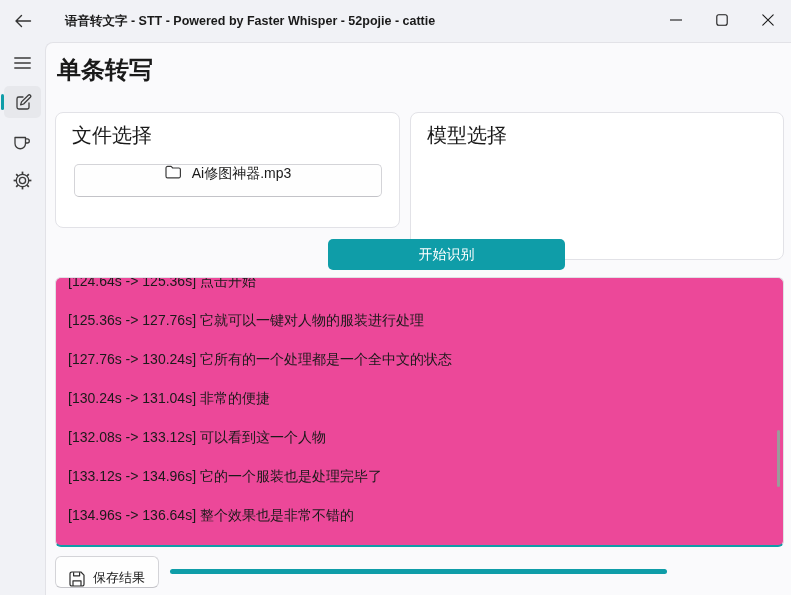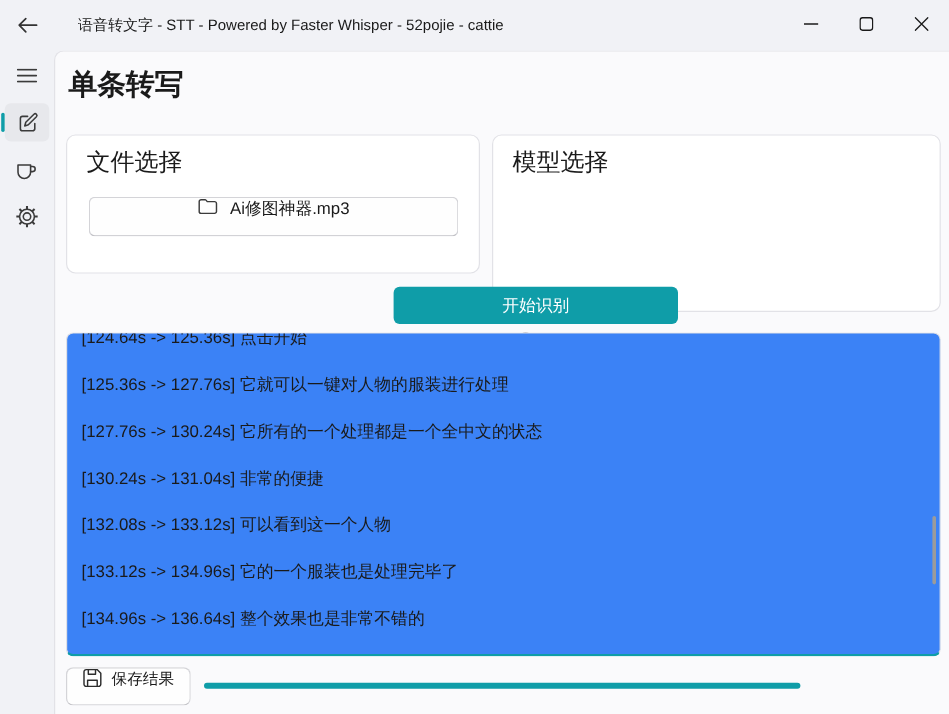--- a/index.html
+++ b/index.html
@@ -5,21 +5,21 @@
   :root { --accent: #0f9da8; }
   * { box-sizing: border-box; }
   body { margin: 0; background: #e8e8ec; font-family: "Liberation Sans", "DejaVu Sans", sans-serif; }
   #app { position: relative; width: 791px; height: 595px; background: #f1f2f6; overflow: hidden; color: #1a1a1a; }
 
   
   .titlebar { position: absolute; left: 0; top: 0; right: 0; height: 42px; }
   .back-btn { position: absolute; left: 8px; top: 9px; width: 30px; height: 24px;
               display: flex; align-items: center; justify-content: center; border-radius: 4px; cursor: pointer; }
   .title-text { position: absolute; left: 65px; top: 0; height: 42px; display: flex; align-items: center;
-                font-size: 12.5px; white-space: nowrap; }
+                font-size: 12.5px; white-space: nowrap; font-weight: bold; }
   .caption-btn { position: absolute; top: 0; width: 46px; height: 40px;
                  display: flex; align-items: center; justify-content: center; cursor: pointer; }
   .caption-btn.min { right: 92px; } .caption-btn.max { right: 46px; } .caption-btn.close { right: 0; }
 
   
   .sidebar { position: absolute; left: 0; top: 42px; width: 45px; bottom: 0; }
   .side-btn { position: absolute; left: 4px; width: 37px; height: 32px; border-radius: 5px;
               display: flex; align-items: center; justify-content: center; cursor: pointer; }
   .side-btn.hamburger { top: 6px; height: 30px; }
   .side-btn.item-edit { top: 44px; background: #e7e8ec; }
@@ -49,30 +49,30 @@
   .radio-row.r1 { top: 164px; } .radio-row.r2 { top: 196px; }
   .radio-circle { width: 20px; height: 20px; border-radius: 50%; background: #fff; flex: 0 0 auto; }
   .radio-circle.unselected { border: 1px solid #8a8a8e; }
   .radio-circle.selected   { border: 5.5px solid var(--accent); }
 
   .start-btn { position: absolute; left: 328px; top: 239px; width: 237px; height: 31px;
                background: var(--accent); color: #fff; border-radius: 5px; font-size: 14px;
                display: flex; align-items: center; justify-content: center; cursor: pointer; }
 
   .results-box { position: absolute; left: 55px; top: 277px; width: 729px; height: 270px;
-                 background: #3b82f6; border: 1px solid #e0e0e5; border-bottom: 2px solid var(--accent);
+                 background: #ec4899; border: 1px solid #e0e0e5; border-bottom: 2px solid var(--accent);
                  border-radius: 6px; overflow: hidden; cursor: text; }
   .results-inner { padding: 0 12px; margin-top: -16px; }
   .result-line { height: 39px; line-height: 39px; font-size: 14px; white-space: nowrap; }
   .scroll-thumb { position: absolute; right: 3px; top: 152px; width: 3px; height: 57px;
                   background: #9b9b9b; border-radius: 2px; cursor: pointer; }
 
   .save-btn { position: absolute; left: 55px; top: 556px; height: 32px; padding: 0 13px;
               background: #fefefe; border: 1px solid #d4d4d8; border-bottom-color: #c3c3c8;
-              border-radius: 6px; display: inline-flex; align-items: flex-start; gap: 8px;
+              border-radius: 6px; display: inline-flex; align-items: flex-end; gap: 8px;
               font-size: 13px; cursor: pointer; }
 
   .progress-track { position: absolute; left: 170px; top: 569px; width: 614px; height: 5px; border-radius: 3px; }
   .progress-fill  { height: 100%; width: 0; background: var(--accent); border-radius: 3px; }
 
   svg { display: block; }
 </style>
 </head>
 <body>
 

